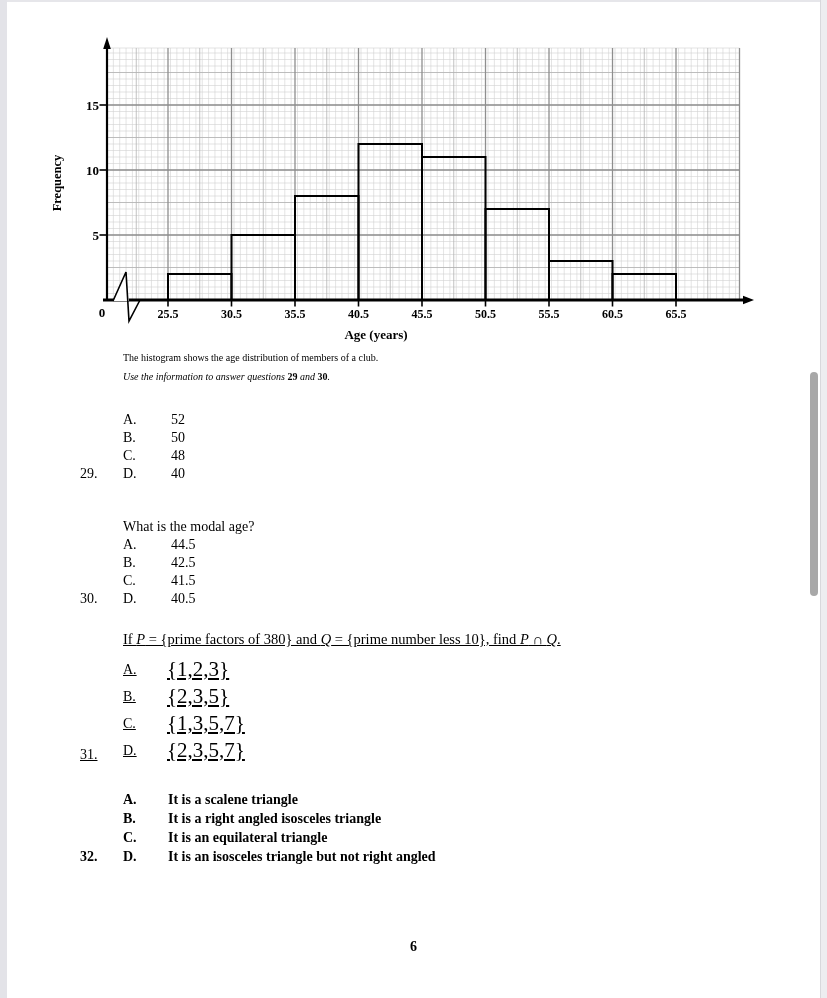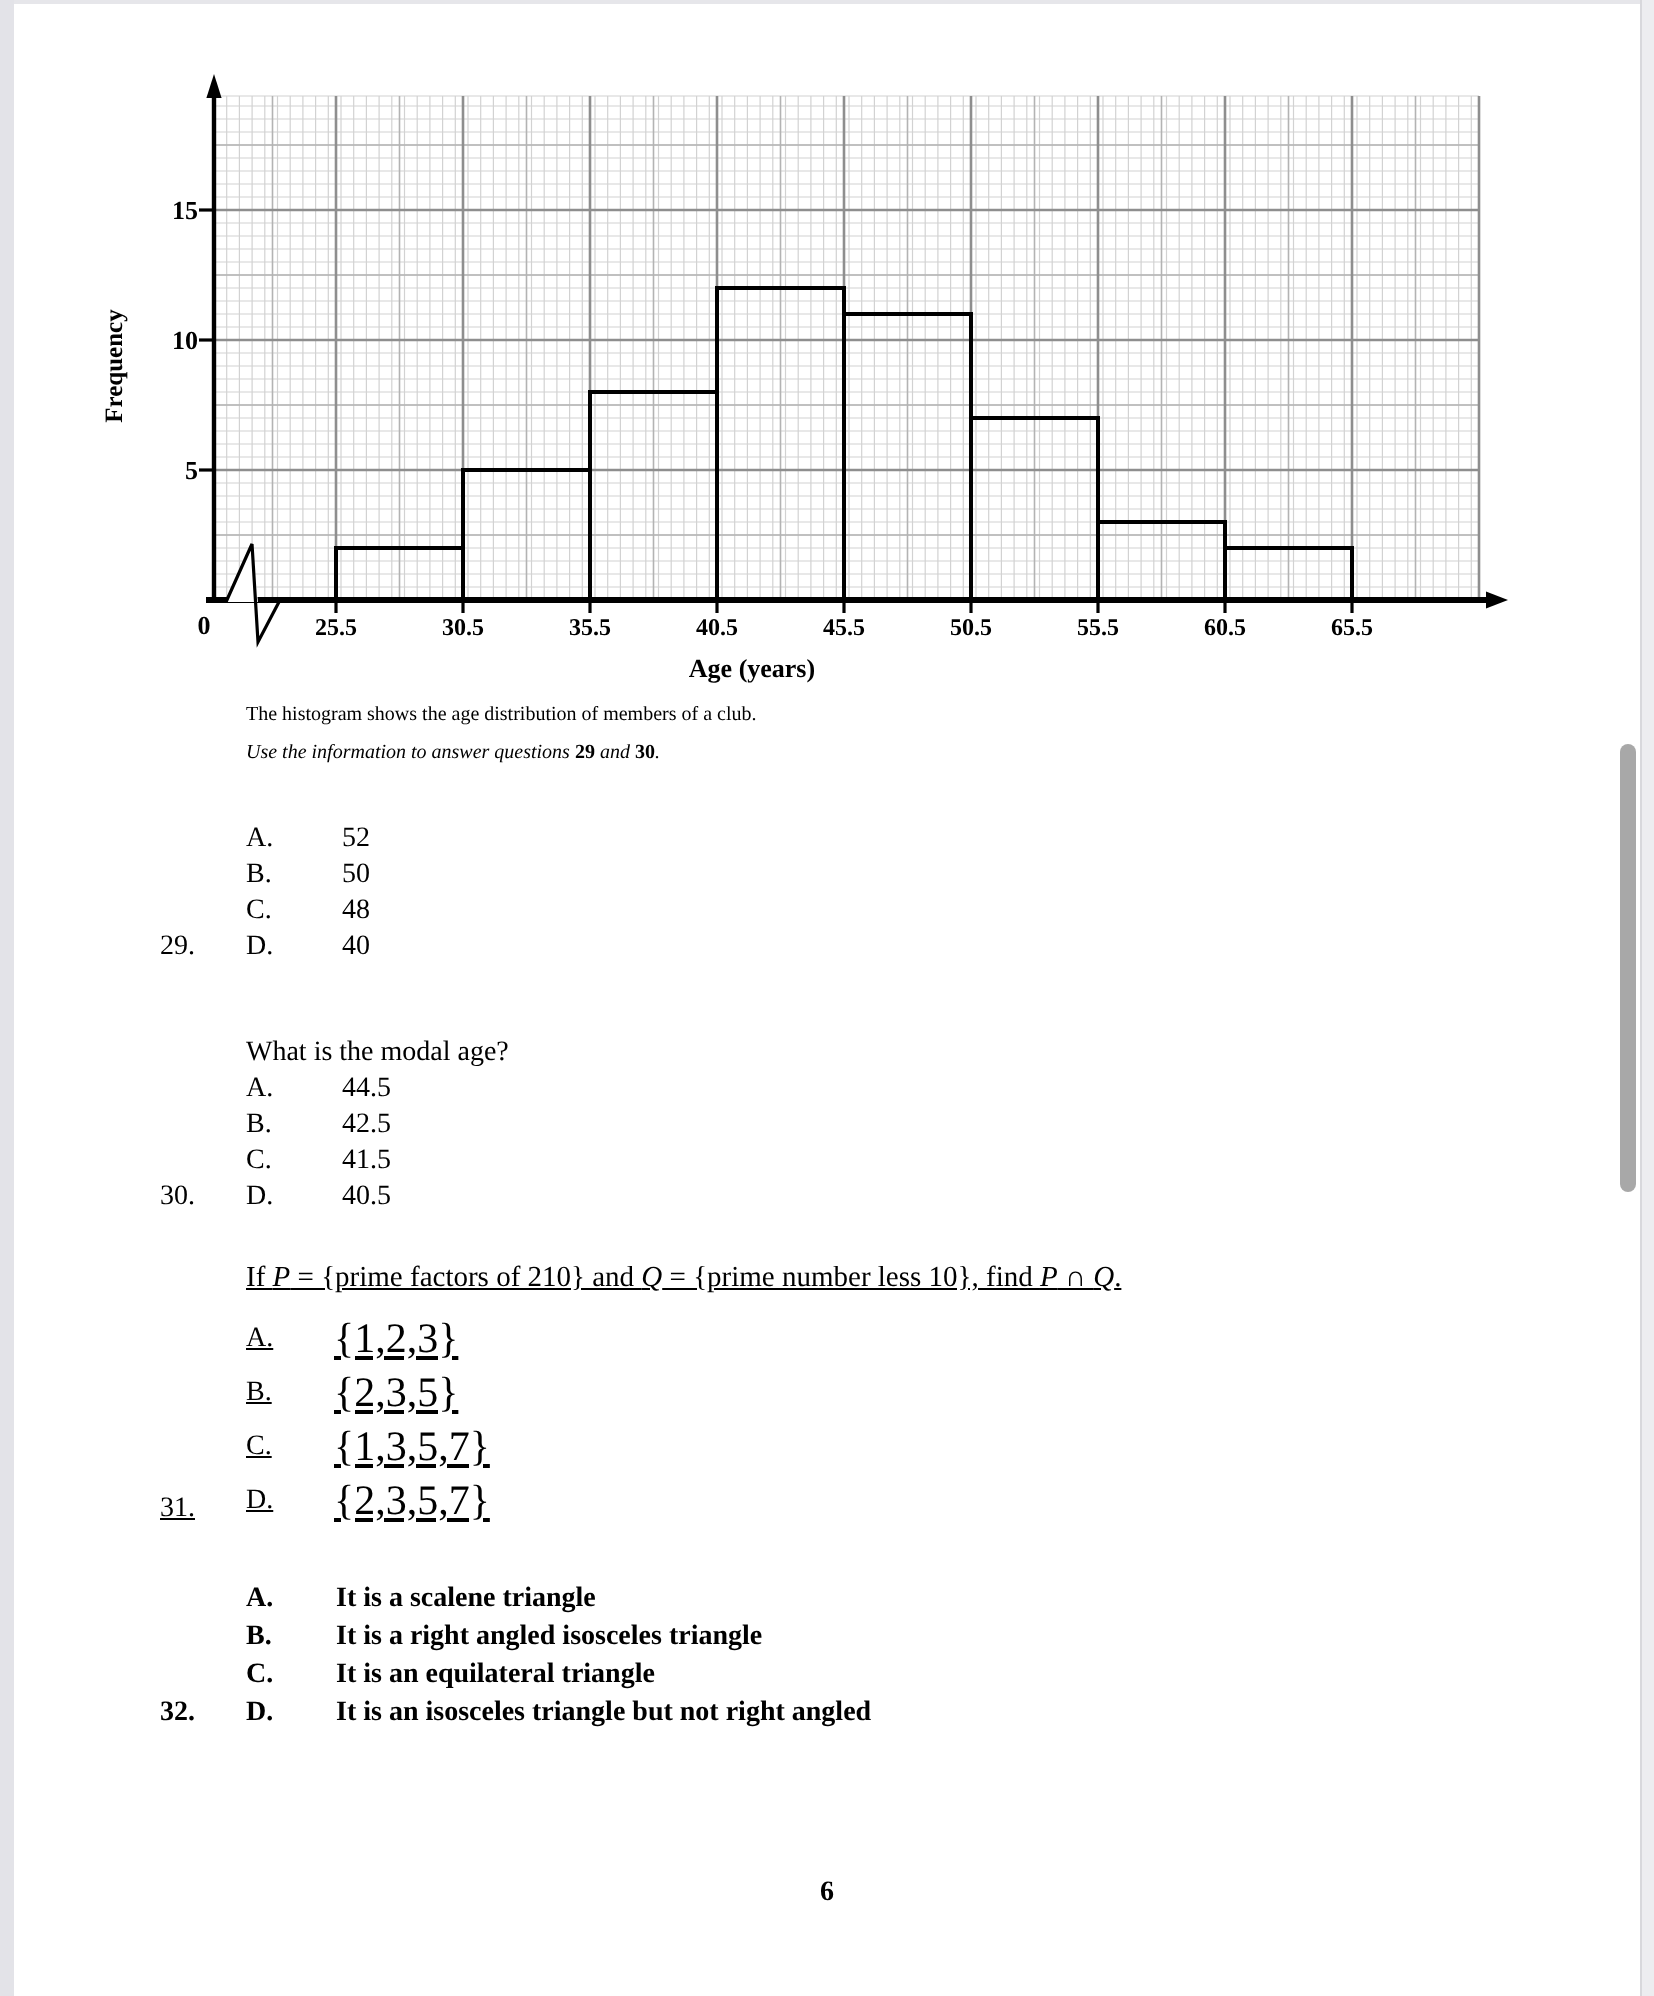--- a/index.html
+++ b/index.html
@@ -313,21 +313,21 @@
             <span class="opt-letter">D.</span>
             <span class="opt-text">40.5</span>
           </div>
       </div>
     </div>
   </div>
 
   <div class="question" id="q31">
     <div class="q-num">31.</div>
     <div class="q-body">
-      <div class="q-stem"><span>If </span><span class="it">P</span><span> = {prime factors of 210} and </span><span class="it">Q</span><span> = {prime number less 10}, find </span><span class="it">P</span><span> ∩ </span><span class="it">Q</span><span>.</span></div>
+      <div class="q-stem"><span>If </span><span class="it">P</span><span> = {prime factors of 380} and </span><span class="it">Q</span><span> = {prime number less 10}, find </span><span class="it">P</span><span> ∩ </span><span class="it">Q</span><span>.</span></div>
       <div class="q-options">
         <div class="opt-row">
             <span class="opt-letter">A.</span>
             <span class="opt-text">{1,2,3}</span>
           </div>
         <div class="opt-row">
             <span class="opt-letter">B.</span>
             <span class="opt-text">{2,3,5}</span>
           </div>
         <div class="opt-row">

